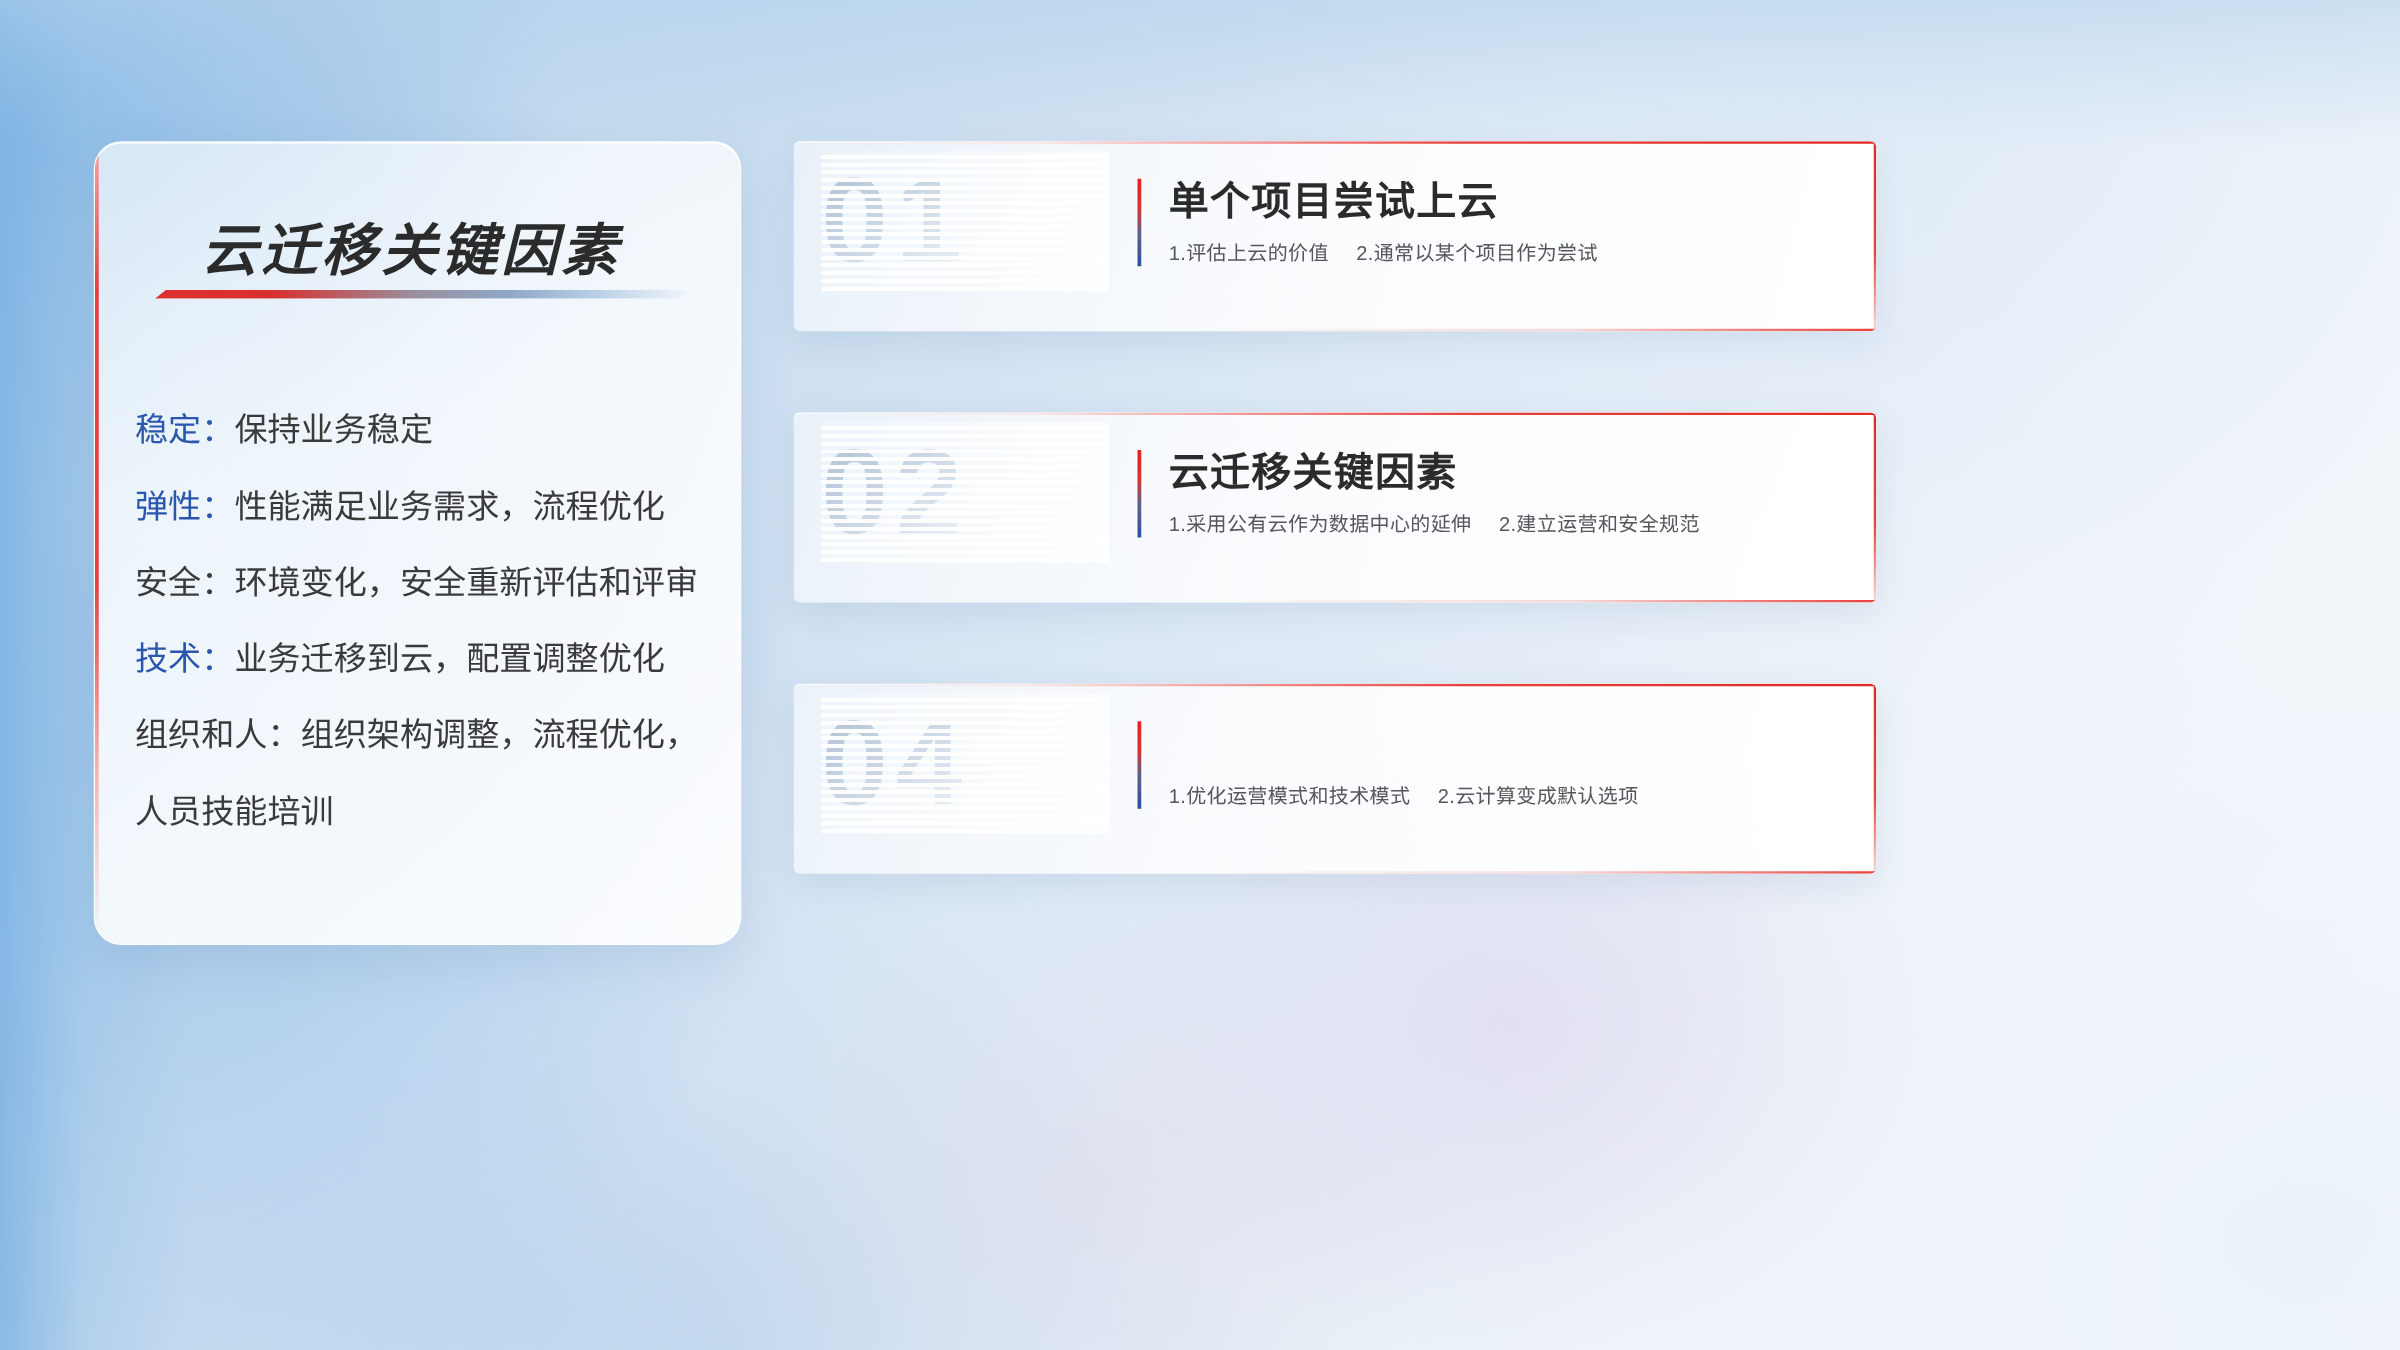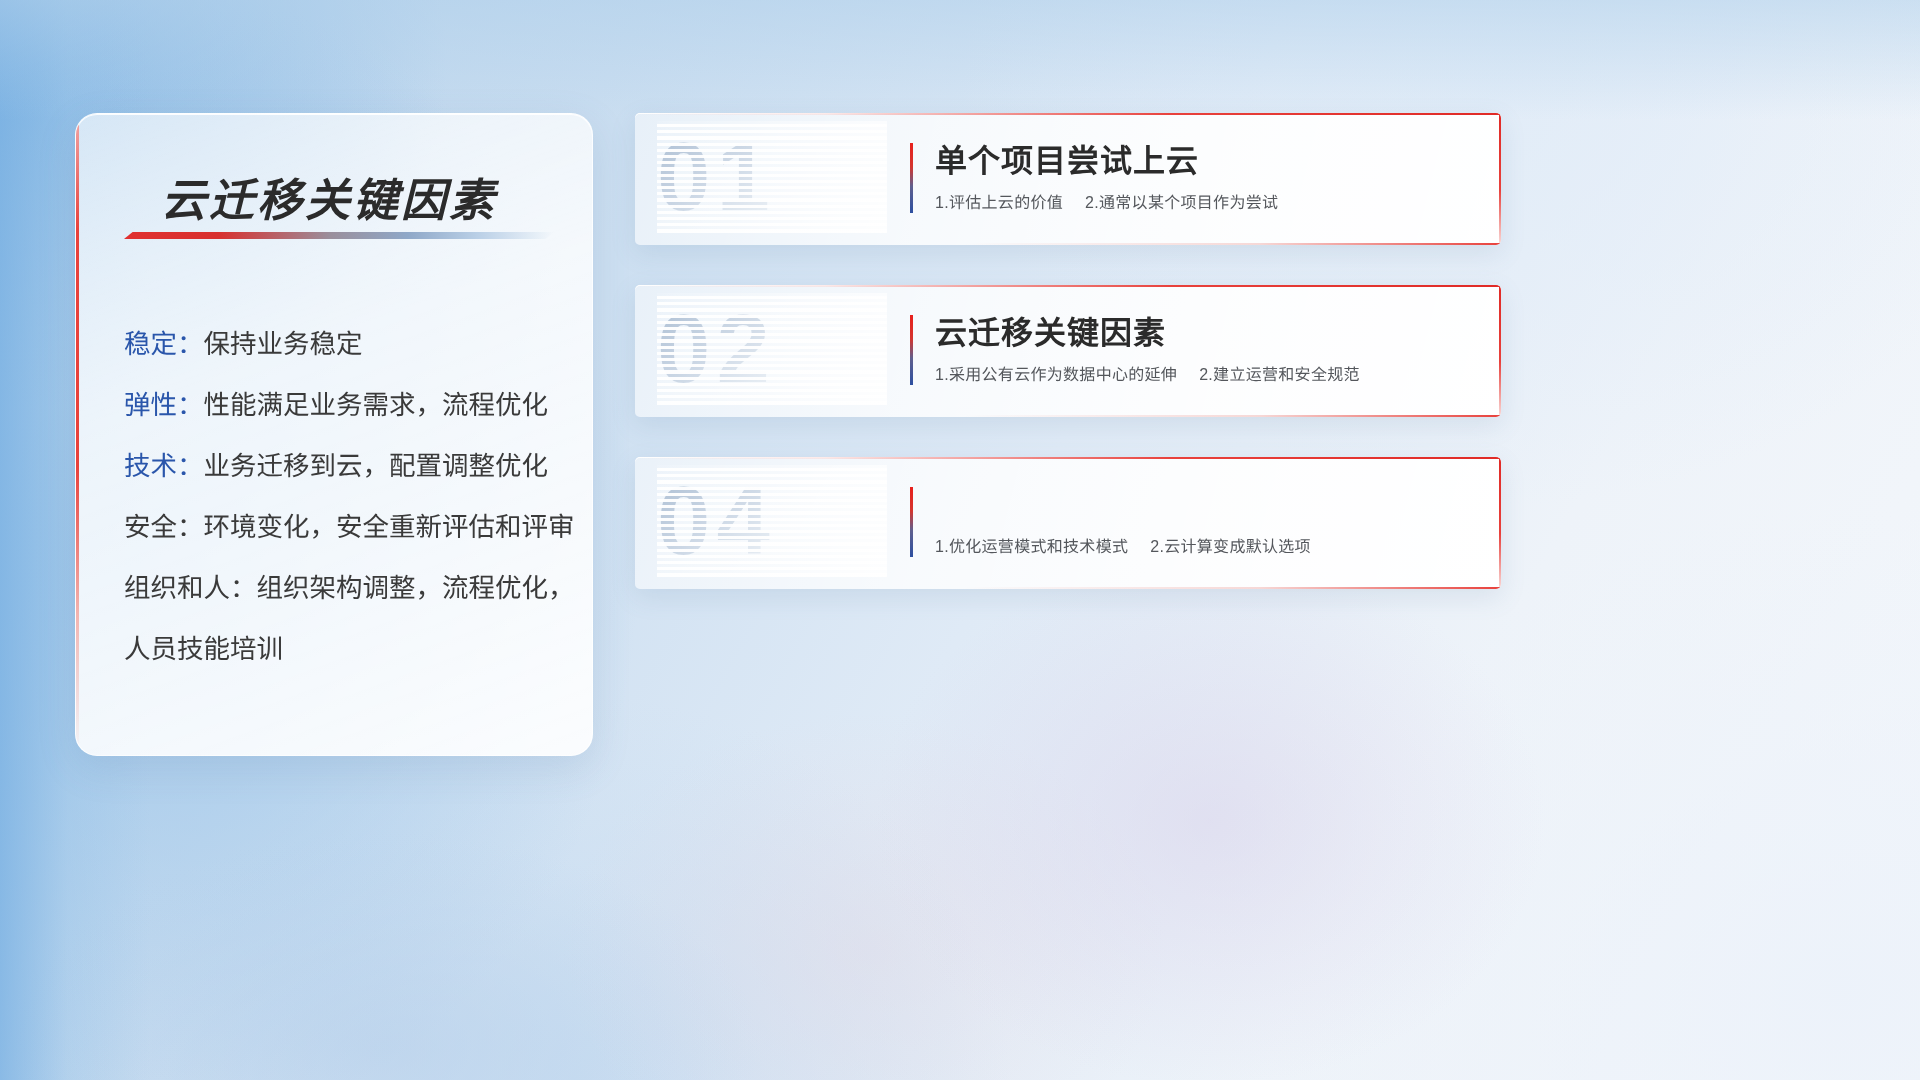--- a/index.html
+++ b/index.html
@@ -58,30 +58,30 @@
   }
   #title-underline{
     position:absolute; left:48px; top:118px; width:430px; height:7px;
     background:linear-gradient(90deg,#e03030 0%,#d8302f 22%,#9a8f9c 48%,#8fa8c8 66%,#b9cfe6 82%,rgba(210,225,240,0) 100%);
     clip-path:polygon(2% 0,100% 0,98% 100%,0% 100%);
   }
   #factor-list{
     position:absolute; left:32px; top:200px; right:24px;
   }
   .factor-row{
-    font-size:26.5px; line-height:61px; color:#3a3a3a; white-space:nowrap;margin-left:16px;
+    font-size:26.5px; line-height:61px; color:#3a3a3a; white-space:nowrap;
   }
   .factor-label{ color:#2a56ab; }
   .factor-label.plain{ color:#3a3a3a; }
   .factor-text{ color:#3a3a3a; }
 
   
   #cards{ position:absolute; left:635px; top:113px; width:866px; }
   .card{
-    position:relative; height:132px; margin-bottom:40px; border-radius:5px;
+    position:relative; height:152px; margin-bottom:65px; border-radius:5px;
     background:linear-gradient(104deg,rgba(255,255,255,.55) 0%,rgba(255,255,255,.80) 34%,rgba(255,255,255,.94) 72%,rgba(255,255,255,.99) 100%);
     box-shadow:0 8px 26px rgba(92,126,166,.14), inset 0 1px 0 rgba(255,255,255,.95);
     overflow:hidden;
   }
   .card-top-line{
     position:absolute; left:0; top:0; height:2px; width:100%;
     background:linear-gradient(90deg,rgba(255,255,255,0) 0%,rgba(250,214,212,.5) 22%,#e8413c 62%,#e02a26 100%);
   }
   .card-right-line{
     position:absolute; right:0; top:0; width:2px; height:100%;
@@ -139,24 +139,24 @@
   <div id="title-underline"></div>
 
   <div id="factor-list">
     <div class="factor-row">
       <span class="factor-label">稳定：</span><span class="factor-text">保持业务稳定</span>
     </div>
     <div class="factor-row">
       <span class="factor-label">弹性：</span><span class="factor-text">性能满足业务需求，流程优化</span>
     </div>
     <div class="factor-row">
+      <span class="factor-label plain">安全：</span><span class="factor-text">环境变化，安全重新评估和评审</span>
+    </div>
+    <div class="factor-row">
       <span class="factor-label">技术：</span><span class="factor-text">业务迁移到云，配置调整优化</span>
-    </div>
-    <div class="factor-row">
-      <span class="factor-label plain">安全：</span><span class="factor-text">环境变化，安全重新评估和评审</span>
     </div>
     <div class="factor-row">
       <span class="factor-label plain">组织和人：</span><span class="factor-text">组织架构调整，流程优化，</span>
     </div>
     <div class="factor-row">
       <span class="factor-label plain"></span><span class="factor-text">人员技能培训</span>
     </div>
   </div>
 </section>
 

